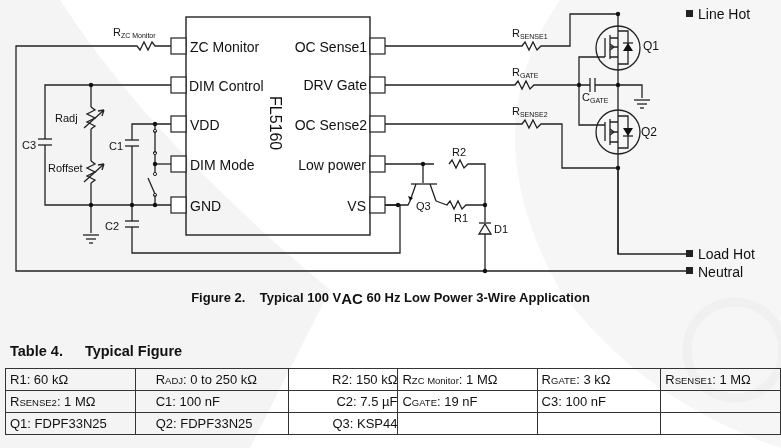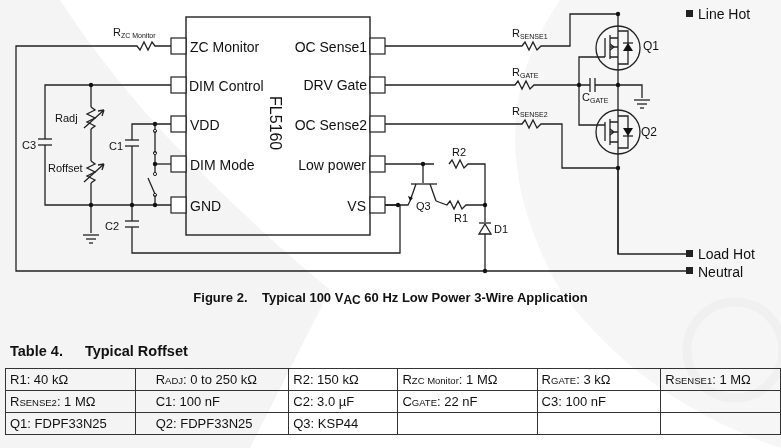--- a/index.html
+++ b/index.html
@@ -4,28 +4,28 @@
 <style>
   html, body { margin:0; padding:0; background:#ffffff; }
   body { width:781px; height:448px; position:relative; overflow:hidden; font-family:"Liberation Sans", sans-serif; color:#111; }
   #wm { position:absolute; left:0; top:0; width:781px; height:448px; }
   #schem { position:absolute; left:0; top:0; width:781px; height:290px; }
   #schem text { font-family:"Liberation Sans", sans-serif; fill:#111; }
   .w { stroke:#222; stroke-width:1.3; fill:none; }
   .pin { stroke:#222; stroke-width:1.2; fill:#fff; }
   .dot { fill:#111; }
   .caption { position:absolute; left:0; width:781px; top:290px; text-align:center; font-weight:bold; font-size:13px; }
-  .caption sub { font-size:12px; vertical-align:-2px; }
+  .caption sub { font-size:15px; vertical-align:-2px; }
   .tbl-title { position:absolute; left:10px; top:343px; font-weight:bold; font-size:14.5px; }
   .tbl-title .gap { display:inline-block; width:22px; }
   table.vals { position:absolute; left:5px; top:368px; border-collapse:collapse; font-size:13px; }
   table.vals td { border:1.5px solid #333; height:21px; padding:0 0 0 4px; white-space:nowrap; vertical-align:middle; }
   table.vals td:nth-child(1){ width:126px; }
   table.vals td:nth-child(2){ width:134px;padding-left:20px; }
-  table.vals td:nth-child(3){ width:106px; }
+  table.vals td:nth-child(3){ width:106px;text-align:right; }
   table.vals td:nth-child(4){ width:136px; }
   table.vals td:nth-child(5){ width:121px; }
   table.vals td:nth-child(6){ width:116px; }
   .sc { font-size:9.5px; }
 </style>
 </head>
 <body>
 
 <svg id="wm" viewBox="0 0 781 448">
   <path d="M60 0 Q150 140 330 290 L250 448 L0 448 L0 0 Z" fill="#f4f4f4"></path>
@@ -224,38 +224,38 @@
   <rect x="686" y="267" width="7" height="7" fill="#222"></rect>
   <text x="698" y="277" font-size="14">Neutral</text>
 </svg>
 
 <div class="caption">
   <span>Figure 2.</span>&nbsp;&nbsp;&nbsp;
   <span><span>Typical 100 V</span><sub>AC</sub><span> 60 Hz Low Power 3-Wire Application</span></span>
 </div>
 
 <div class="tbl-title">
-  <span>Table 4.</span><span class="gap"></span><span>Typical Roffset</span>
+  <span>Table 4.</span><span class="gap"></span><span>Typical Figure</span>
 </div>
 
 <table class="vals">
   <tbody id="tbody">
       <tr>
-        <td><span>R1</span><span>: 40 kΩ</span></td>
+        <td><span>R1</span><span>: 60 kΩ</span></td>
         <td><span>R</span><span class="sc">ADJ</span><span>: 0 to 250 kΩ</span></td>
         <td><span>R2</span><span>: 150 kΩ</span></td>
         <td><span>R</span><span class="sc">ZC Monitor</span><span>: 1 MΩ</span></td>
         <td><span>R</span><span class="sc">GATE</span><span>: 3 kΩ</span></td>
         <td><span>R</span><span class="sc">SENSE1</span><span>: 1 MΩ</span></td>
       </tr>
       <tr>
         <td><span>R</span><span class="sc">SENSE2</span><span>: 1 MΩ</span></td>
         <td><span>C1</span><span>: 100 nF</span></td>
-        <td><span>C2</span><span>: 3.0 µF</span></td>
-        <td><span>C</span><span class="sc">GATE</span><span>: 22 nF</span></td>
+        <td><span>C2</span><span>: 7.5 µF</span></td>
+        <td><span>C</span><span class="sc">GATE</span><span>: 19 nF</span></td>
         <td><span>C3</span><span>: 100 nF</span></td>
         <td><span></span><span></span></td>
       </tr>
       <tr>
         <td><span>Q1</span><span>: FDPF33N25</span></td>
         <td><span>Q2</span><span>: FDPF33N25</span></td>
         <td><span>Q3</span><span>: KSP44</span></td>
         <td><span></span><span></span></td>
         <td><span></span><span></span></td>
         <td><span></span><span></span></td>

